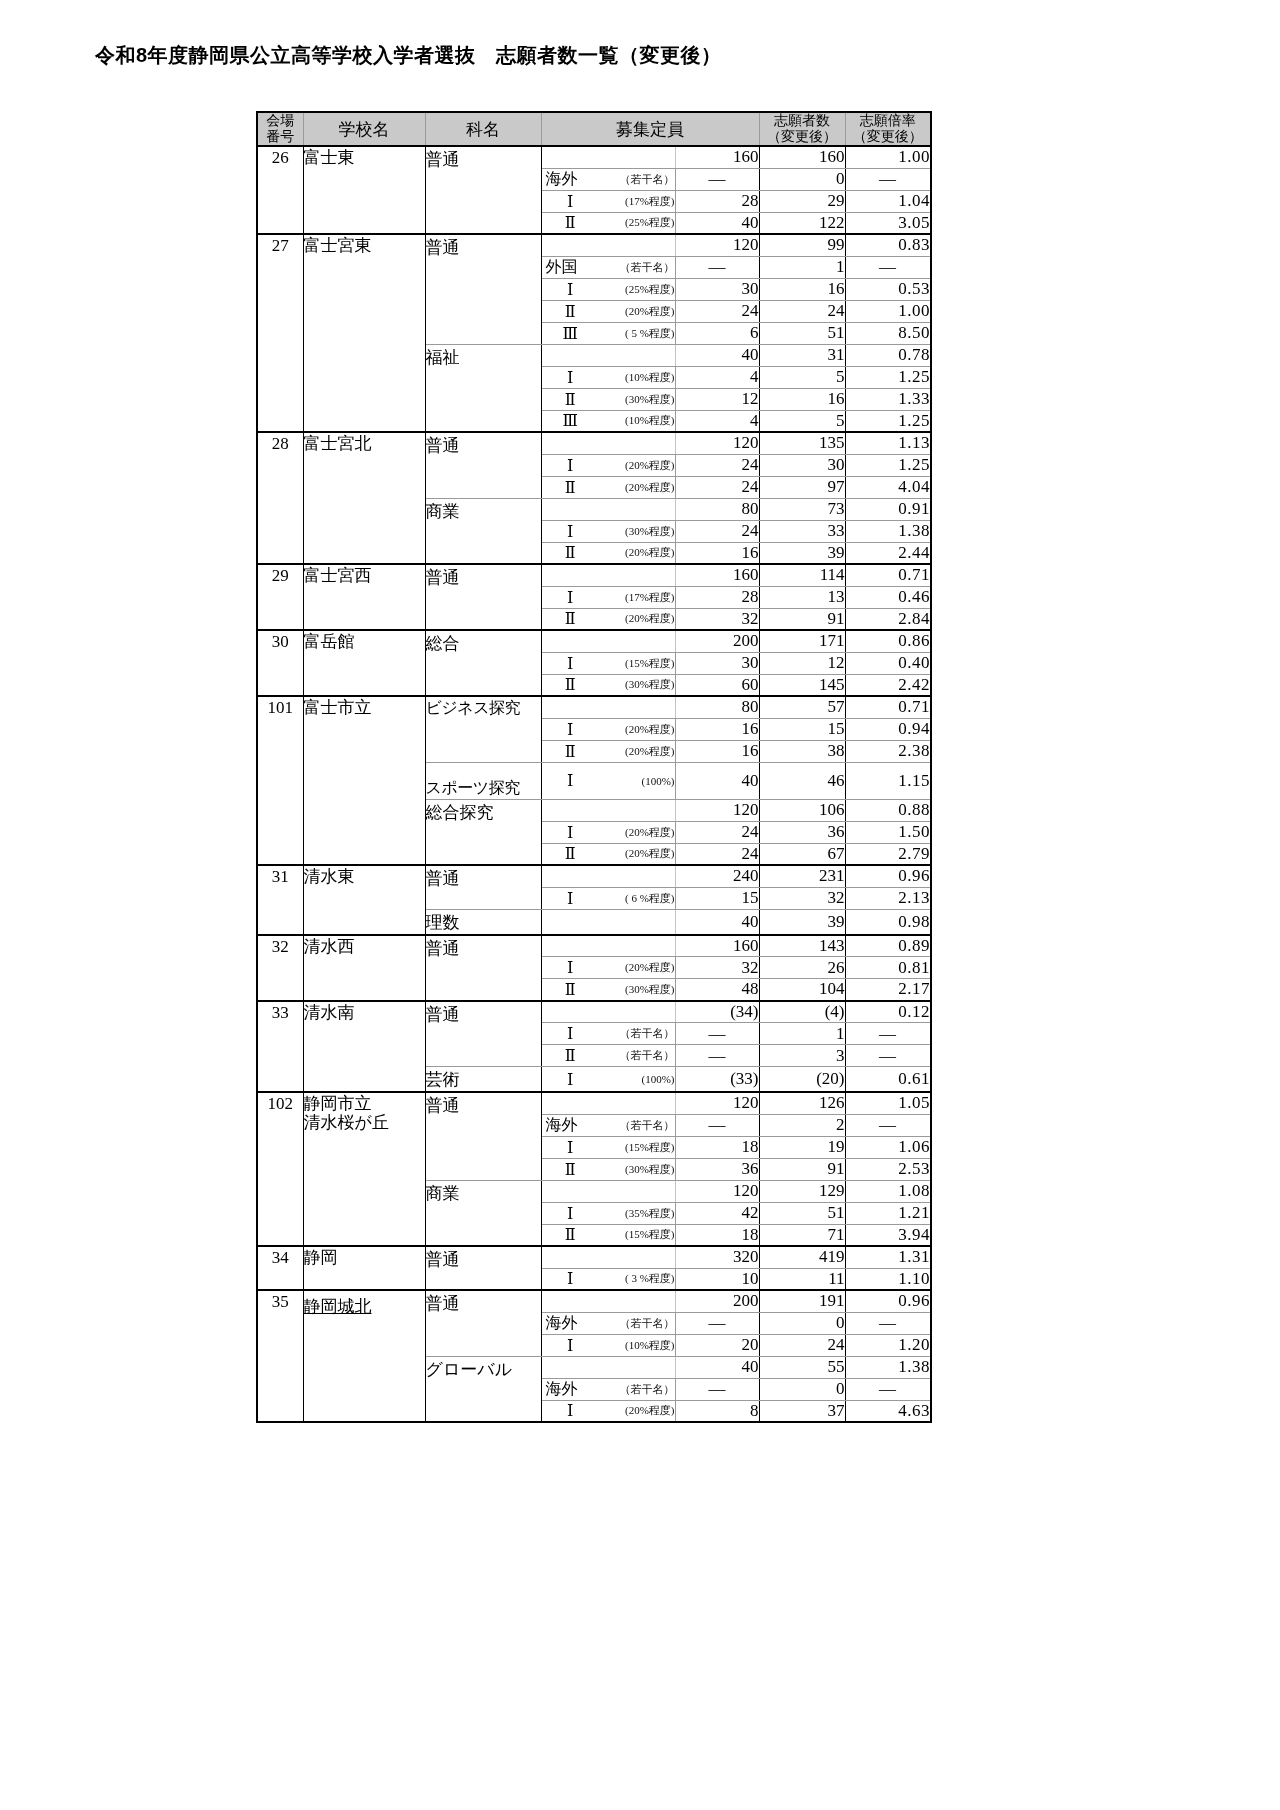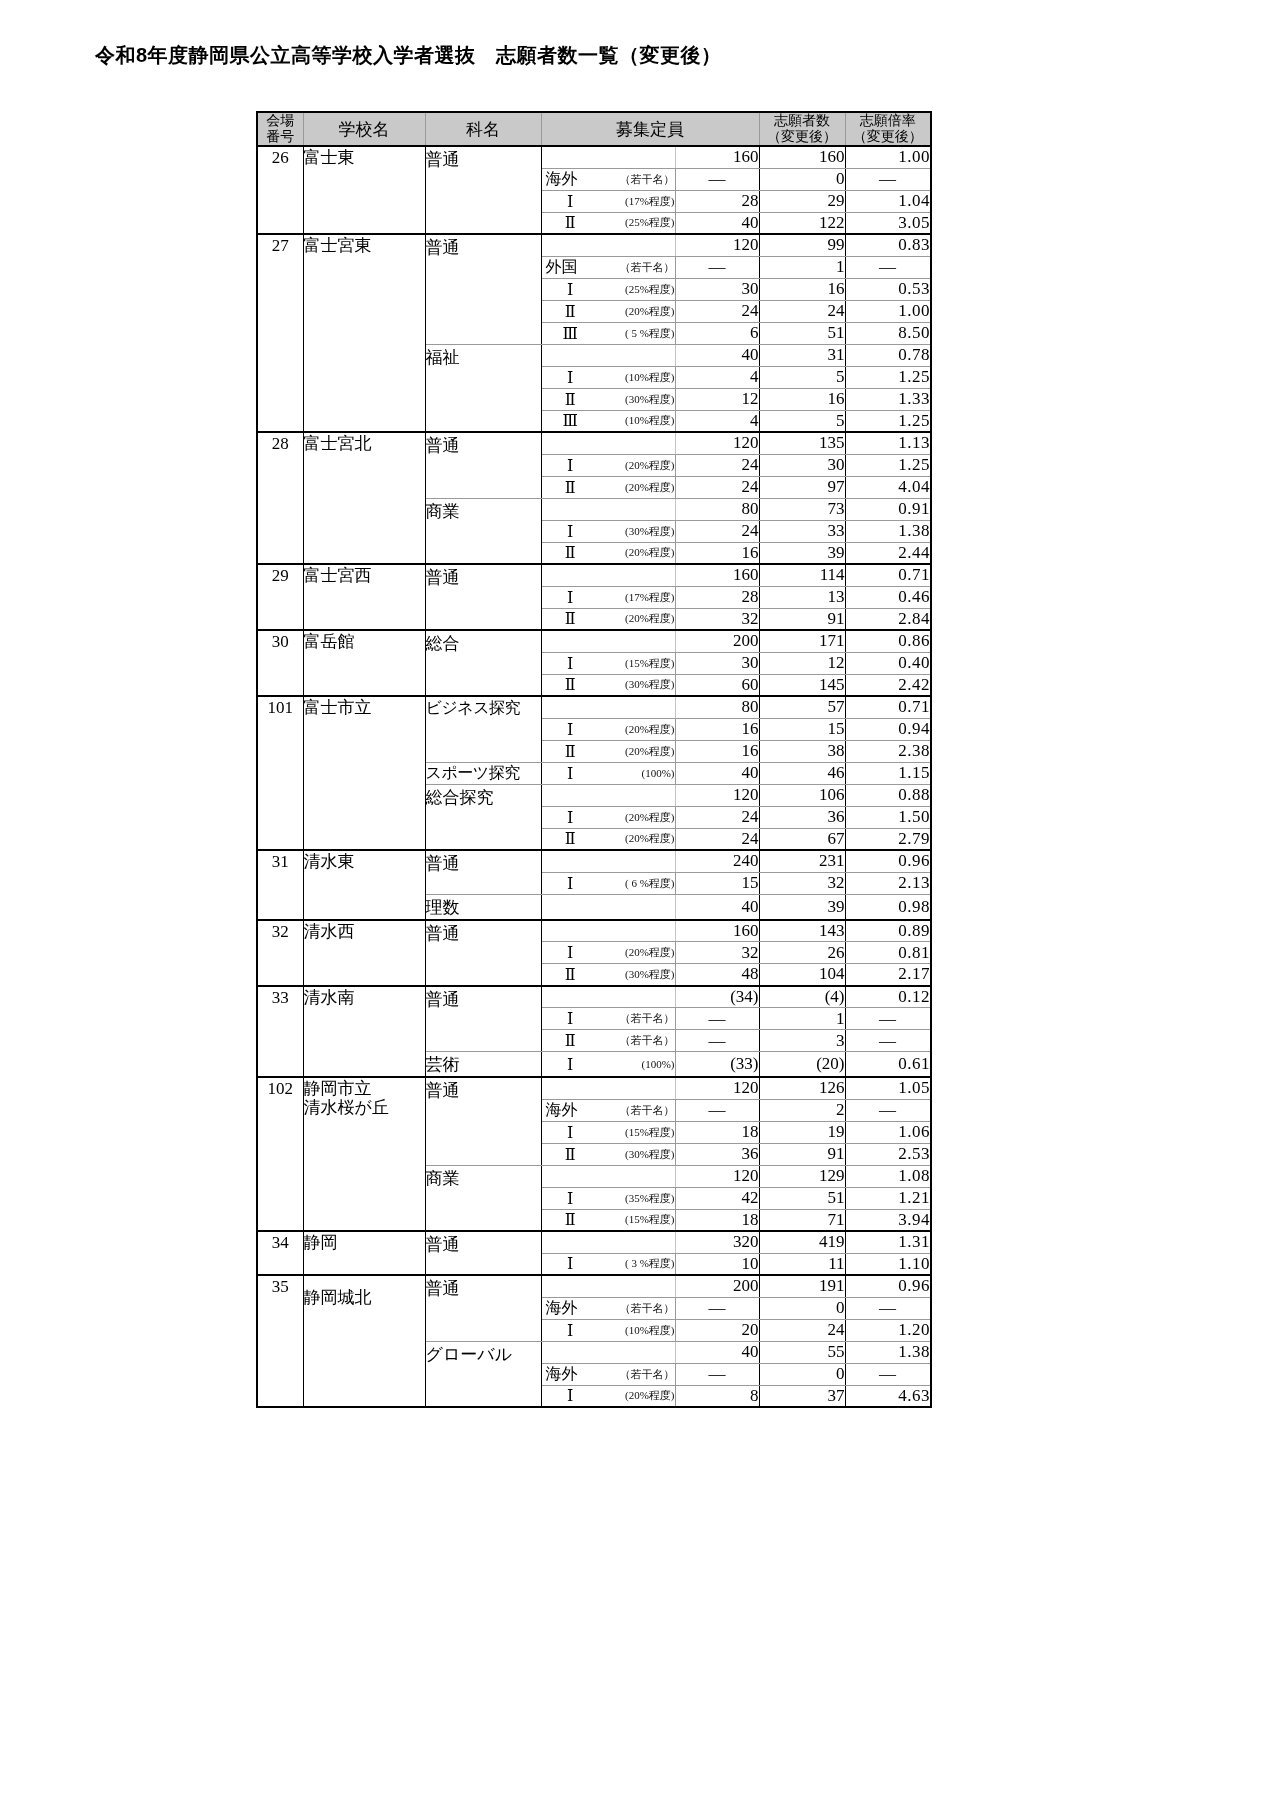--- a/index.html
+++ b/index.html
@@ -303,21 +303,21 @@
             <td class="num hv-r" style="letter-spacing: 0.5px;">0.94</td>
           </tr>
           <tr>
             <td class="type" style="border-left: 1px solid rgb(0, 0, 0); border-right: none;">Ⅱ</td>
             <td class="pct" style="border-left: none;">(20%程度)</td>
             <td class="num" style="border-right: 1px solid rgb(0, 0, 0);">16</td>
             <td class="num" style="border-right: 1px solid rgb(0, 0, 0);">38</td>
             <td class="num hv-r" style="letter-spacing: 0.5px;">2.38</td>
           </tr>
           <tr>
-            <td class="dept tight" rowspan="1" style="border-left: 1px solid rgb(0, 0, 0); border-right: 1px solid rgb(0, 0, 0); border-top: 1px solid rgb(0, 0, 0); vertical-align: top; padding-top: 0;">スポーツ探究</td>
+            <td class="dept tight" rowspan="1" style="border-left: 1px solid rgb(0, 0, 0); border-right: 1px solid rgb(0, 0, 0); border-top: 1px solid rgb(0, 0, 0); vertical-align: top; padding-top: 15px;">スポーツ探究</td>
             <td class="type" style="border-left: 1px solid rgb(0, 0, 0); border-right: none;">Ⅰ</td>
             <td class="pct" style="border-left: none;">(100%)</td>
             <td class="num" style="border-right: 1px solid rgb(0, 0, 0);">40</td>
             <td class="num" style="border-right: 1px solid rgb(0, 0, 0);">46</td>
             <td class="num hv-r" style="letter-spacing: 0.5px;">1.15</td>
           </tr>
           <tr>
             <td class="dept" rowspan="3" style="border-left: 1px solid rgb(0, 0, 0); border-right: 1px solid rgb(0, 0, 0); border-top: 1px solid rgb(0, 0, 0); vertical-align: top; padding-top: 1px;">総合探究</td>
             <td colspan="2" class="" style="border-left: 1px solid rgb(0, 0, 0); border-right: 1px solid rgb(196, 196, 196);"></td>
             <td class="num" style="border-right: 1px solid rgb(0, 0, 0);">120</td>
@@ -478,21 +478,21 @@
           </tr>
           <tr>
             <td class="type" style="border-left: 1px solid rgb(0, 0, 0); border-right: none;">Ⅰ</td>
             <td class="pct" style="border-left: none;">( 3 %程度)</td>
             <td class="num" style="border-right: 1px solid rgb(0, 0, 0);">10</td>
             <td class="num" style="border-right: 1px solid rgb(0, 0, 0);">11</td>
             <td class="num hv-r" style="letter-spacing: 0.5px;">1.10</td>
           </tr>
           <tr>
             <td class="no hv-l hv-t hv-b" rowspan="6" style="border-right: 1px solid rgb(0, 0, 0); vertical-align: top; padding-top: 1px;">35</td>
-            <td class="school hv-t hv-b" rowspan="6" style="border-right: 1px solid rgb(0, 0, 0); white-space: pre-line; vertical-align: top; padding-top: 12px;">静岡城北</td>
+            <td class="school hv-t hv-b" rowspan="6" style="border-right: 1px solid rgb(0, 0, 0); white-space: pre-line; vertical-align: top; padding-top: 6px; text-decoration: underline;">静岡城北</td>
             <td class="dept hv-t" rowspan="3" style="border-left: 1px solid rgb(0, 0, 0); border-right: 1px solid rgb(0, 0, 0); vertical-align: top; padding-top: 1px;">普通</td>
             <td colspan="2" class="hv-t" style="border-left: 1px solid rgb(0, 0, 0); border-right: 1px solid rgb(196, 196, 196);"></td>
             <td class="num hv-t" style="border-right: 1px solid rgb(0, 0, 0);">200</td>
             <td class="num hv-t" style="border-right: 1px solid rgb(0, 0, 0);">191</td>
             <td class="num hv-r hv-t" style="letter-spacing: 0.5px;">0.96</td>
           </tr>
           <tr>
             <td class="type kanji" style="border-left: 1px solid rgb(0, 0, 0); border-right: none;">海外</td>
             <td class="pct" style="border-left: none;">（若干名）</td>
             <td class="dash" style="border-right: 1px solid rgb(0, 0, 0);">—</td>

